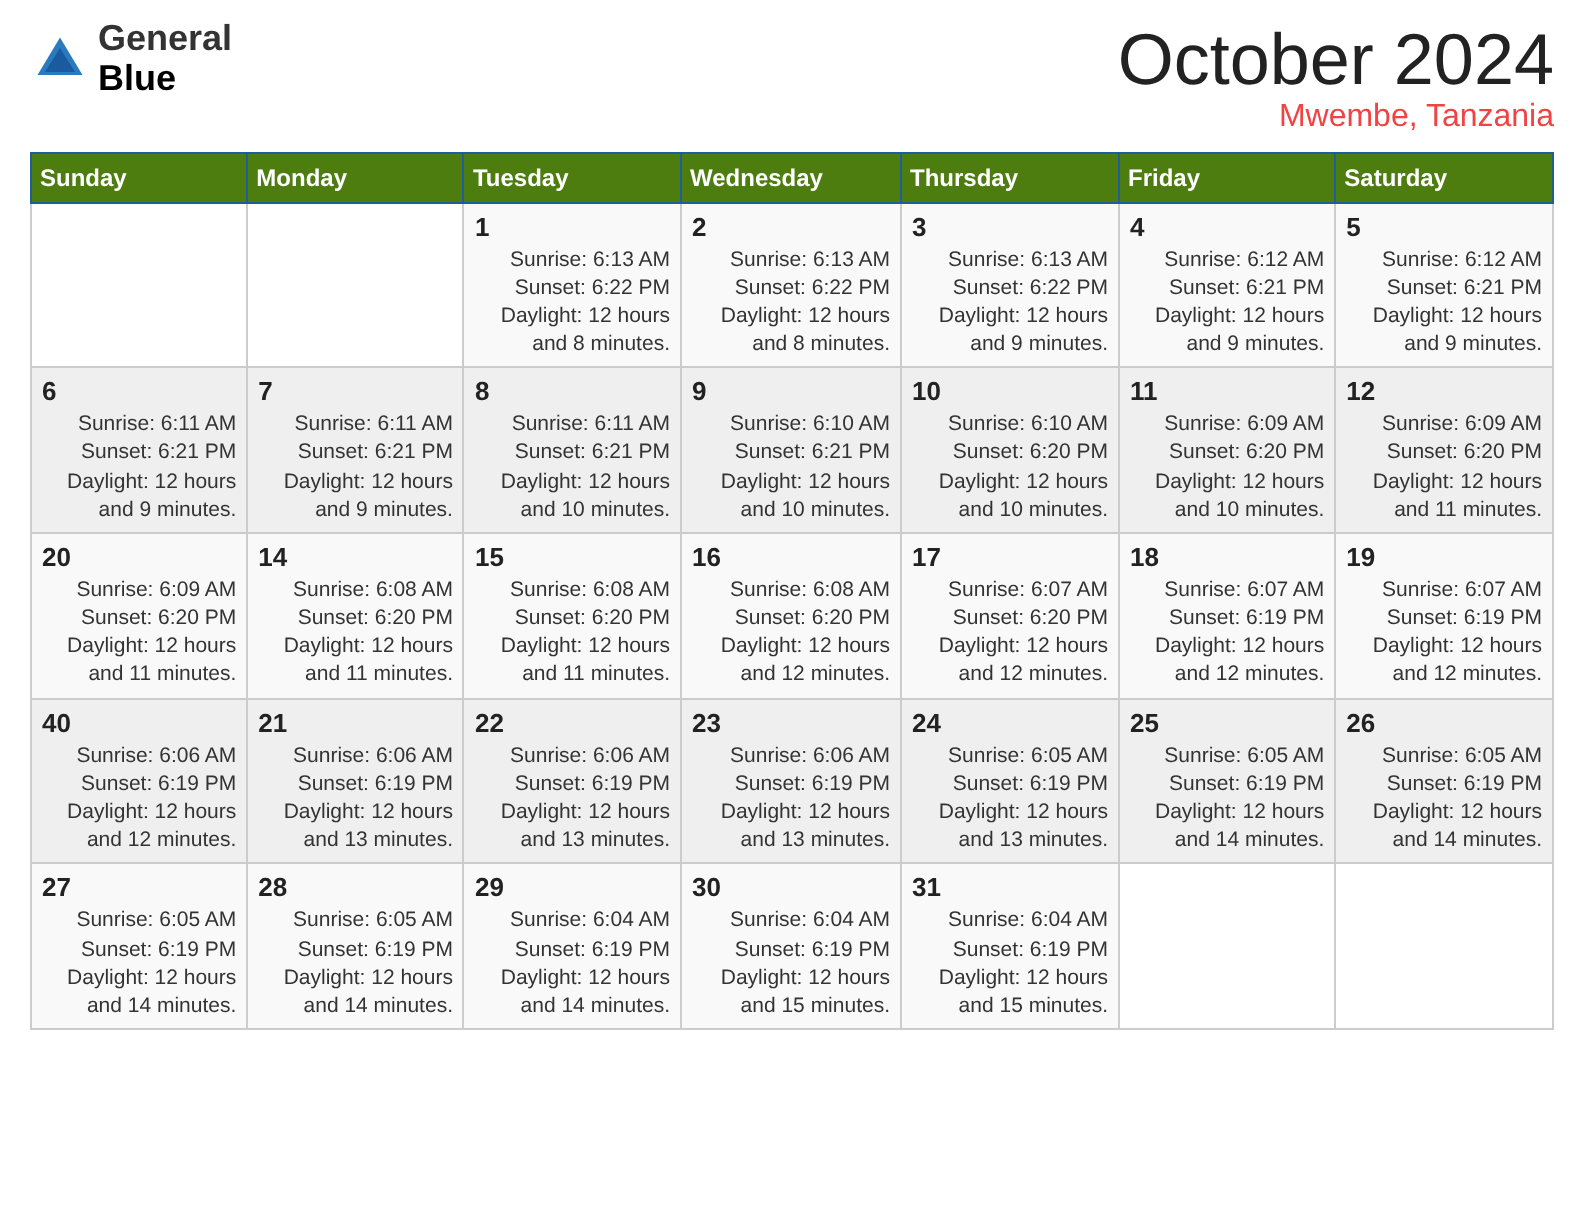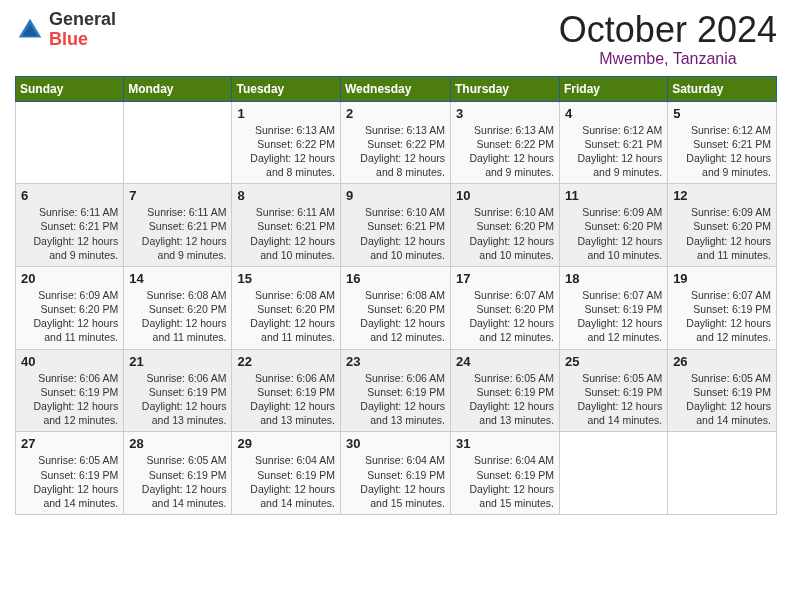--- a/index.html
+++ b/index.html
@@ -26,39 +26,38 @@
       display: flex;
       align-items: center;
       gap: 4px;
     }
     .logo-text {
       font-size: 18px;
       font-weight: bold;
       line-height: 1.1;
     }
     .logo-text .general { color: #333; }
-    .logo-text .blue { color: #ef4444; }
+    .logo-text .blue { color: #000000; }
     .logo-icon {
       width: 30px;
       height: 30px;
     }
     .title-block {
       text-align: right;
     }
     .title-month {
       font-size: 36px;
       font-weight: 300;
       color: #222;
       line-height: 1.1;
     }
     .title-location {
       font-size: 16px;
-      color: #701a75;
+      color: #ef4444;
       font-weight: 400;
-      text-align: center;
     }
     .calendar {
       width: 100%;
       border-collapse: collapse;
       font-size: 11px;
     }
     .calendar thead tr th {
       background: #4d7c0f;
       color: #fff;
       font-weight: bold;

